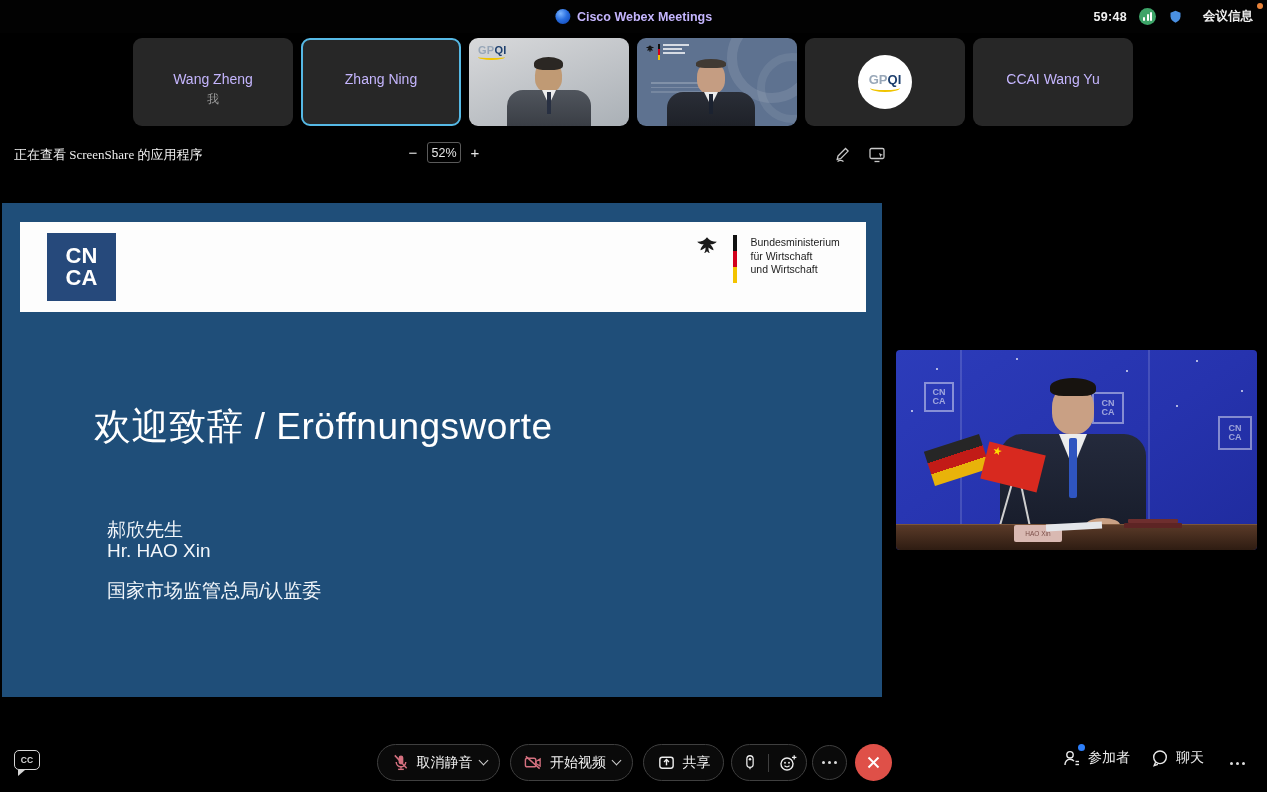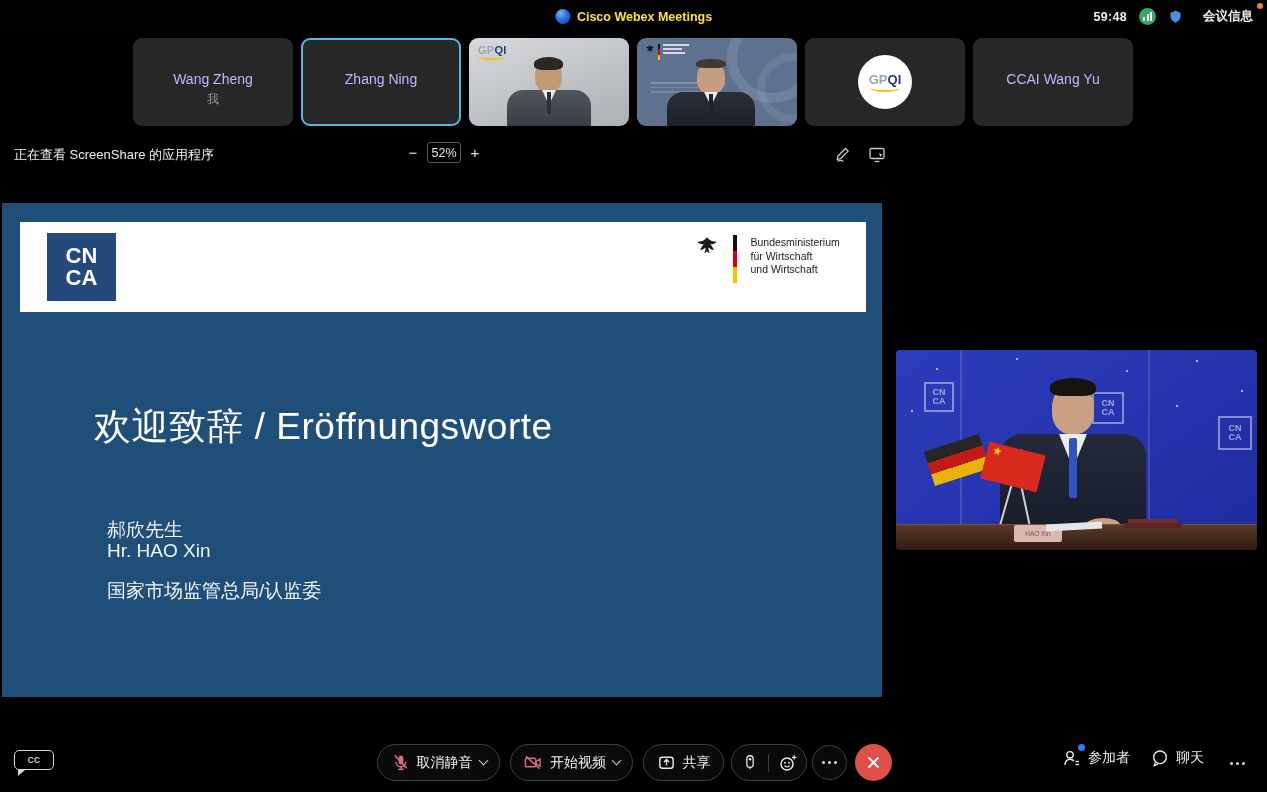--- a/index.html
+++ b/index.html
@@ -7,21 +7,21 @@
     font-family:"Liberation Sans","DejaVu Sans",sans-serif; }
   .abs { position:absolute; }
   #stage { position:relative; width:1267px; height:792px; background:#000; }
 
   
   #menubar { position:absolute; top:0; left:0; width:1267px; height:33px; background:#020202; }
   .mb-center { position:absolute; left:50%; top:0; transform:translateX(-50%); height:33px;
     display:flex; align-items:center; gap:7px; }
   .webex-ball { width:15px; height:15px; border-radius:50%;
     background:radial-gradient(circle at 35% 30%, #7ab4ff 0%, #2a6fe0 45%, #0b3fae 100%); }
-  .mb-title { color:#fde047; font-size:12.5px; font-weight:bold; }
+  .mb-title { color:#c4b5fd; font-size:12.5px; font-weight:bold; }
   .mb-right { position:absolute; right:14px; top:0; height:33px; display:flex; align-items:center; gap:12px; }
   .mb-timer { color:#f0f0f0; font-size:12.5px; font-weight:bold; letter-spacing:.3px; }
   .green-audio { width:17px; height:17px; border-radius:50%; background:#3fa express;
     background:#3da468; display:flex; align-items:flex-end; justify-content:center; gap:1.5px; padding-bottom:4px; }
   .green-audio span { width:2px; background:#fff; border-radius:1px; display:block; }
   .mb-info { display:flex; align-items:center; gap:20px; color:#f0f0f0; font-size:12.5px; font-weight:bold; }
   .orange-dot { position:absolute; right:4px; top:3px; width:6px; height:6px; border-radius:50%; background:#e8833a; }
 
   
   .thumb { position:absolute; top:38px; width:160px; height:88px; border-radius:9px;
@@ -44,21 +44,21 @@
   .gpqi-swoosh { width:27px; height:6px; border-bottom:2px solid #f0c400; border-radius:50%; margin-top:-2px; }
   .bmwk-mini { position:absolute; left:8px; top:6px; display:flex; gap:3px; }
   .bmwk-mini .stripe { width:2px; height:16px; background:linear-gradient(#111 0 34%,#d2001c 34% 67%,#f3c300 67%); }
   .bmwk-mini .lines div { height:2px; background:rgba(255,255,255,.75); margin-bottom:2px; }
   .gpqi-circle { position:absolute; left:53px; top:17px; width:54px; height:54px; border-radius:50%;
     background:#fff; display:flex; flex-direction:column; align-items:center; justify-content:center; }
   .gpqi-circle .t { font-size:13px; font-weight:bold; }
   .gpqi-circle .sw { width:30px; height:8px; border-bottom:2.5px solid #f0c400; border-radius:50%; margin-top:-3px; }
 
   
-  .share-status { position:absolute; left:14px; top:146px; color:#ededed; font-size:13px; }
+  .share-status { position:absolute; left:14px; top:146px; color:#ededed; font-size:13px;font-family:Liberation Serif, serif; }
   .zoomctl { position:absolute; top:142px; display:flex; align-items:center; }
   .zbtn { color:#e6e6e6; font-size:15px; width:20px; text-align:center; cursor:default; }
   .zbox { width:34px; height:21px; border:1px solid #5a5a5a; border-radius:3px; color:#e6e6e6;
     font-size:12.5px; display:flex; align-items:center; justify-content:center; margin:0 4px; }
   .sb-icons { position:absolute; top:145px; display:flex; gap:16px; }
 
   
   #slide { position:absolute; left:2px; top:203px; width:880px; height:494px; background:#1f4e79; }
   #band { position:absolute; left:18px; top:19px; width:846px; height:90px; background:#fdfdfd; }
   #cnca-logo { position:absolute; left:27px; top:11px; width:69px; height:68px; background:#26497b;
@@ -99,21 +99,21 @@
   .chev { width:7px; height:7px; border-right:1.6px solid #cfcfcf; border-bottom:1.6px solid #cfcfcf;
     transform:rotate(45deg); margin-top:-4px; }
   .circle-btn { position:absolute; top:745px; width:35px; height:35px; border-radius:50%;
     border:1px solid #3f3f3f; background:#0a0a0a; display:flex; align-items:center; justify-content:center; gap:3px; }
   .circle-btn i { width:3px; height:3px; border-radius:50%; background:#dcdcdc; }
   #leave-btn { position:absolute; left:855px; top:744px; width:37px; height:37px; border-radius:50%;
     background:#df5048; display:flex; align-items:center; justify-content:center; }
   .pill-div { width:1px; height:18px; background:#3f3f3f; }
   .right-group { position:absolute; top:748px; display:flex; align-items:center; gap:6px;
     color:#eaeaea; font-size:14px; }
-  #cc-btn { position:absolute; left:14px; top:750px; width:40px; height:20px; border:1.6px solid #d6d6d6;
+  #cc-btn { position:absolute; left:14px; top:750px; width:26px; height:20px; border:1.6px solid #d6d6d6;
     border-radius:5px; color:#d6d6d6; font-size:8.5px; font-weight:bold;
     display:flex; align-items:center; justify-content:center; }
   #cc-tail { position:absolute; left:18px; top:770px; width:7px; height:6px; background:#d6d6d6;
     clip-path:polygon(0 0,100% 0,0 100%); }
   .blue-dot { position:absolute; width:7px; height:7px; border-radius:50%; background:#2d7ff9; }
   svg { display:block; }
 </style>
 </head>
 <body>
 

